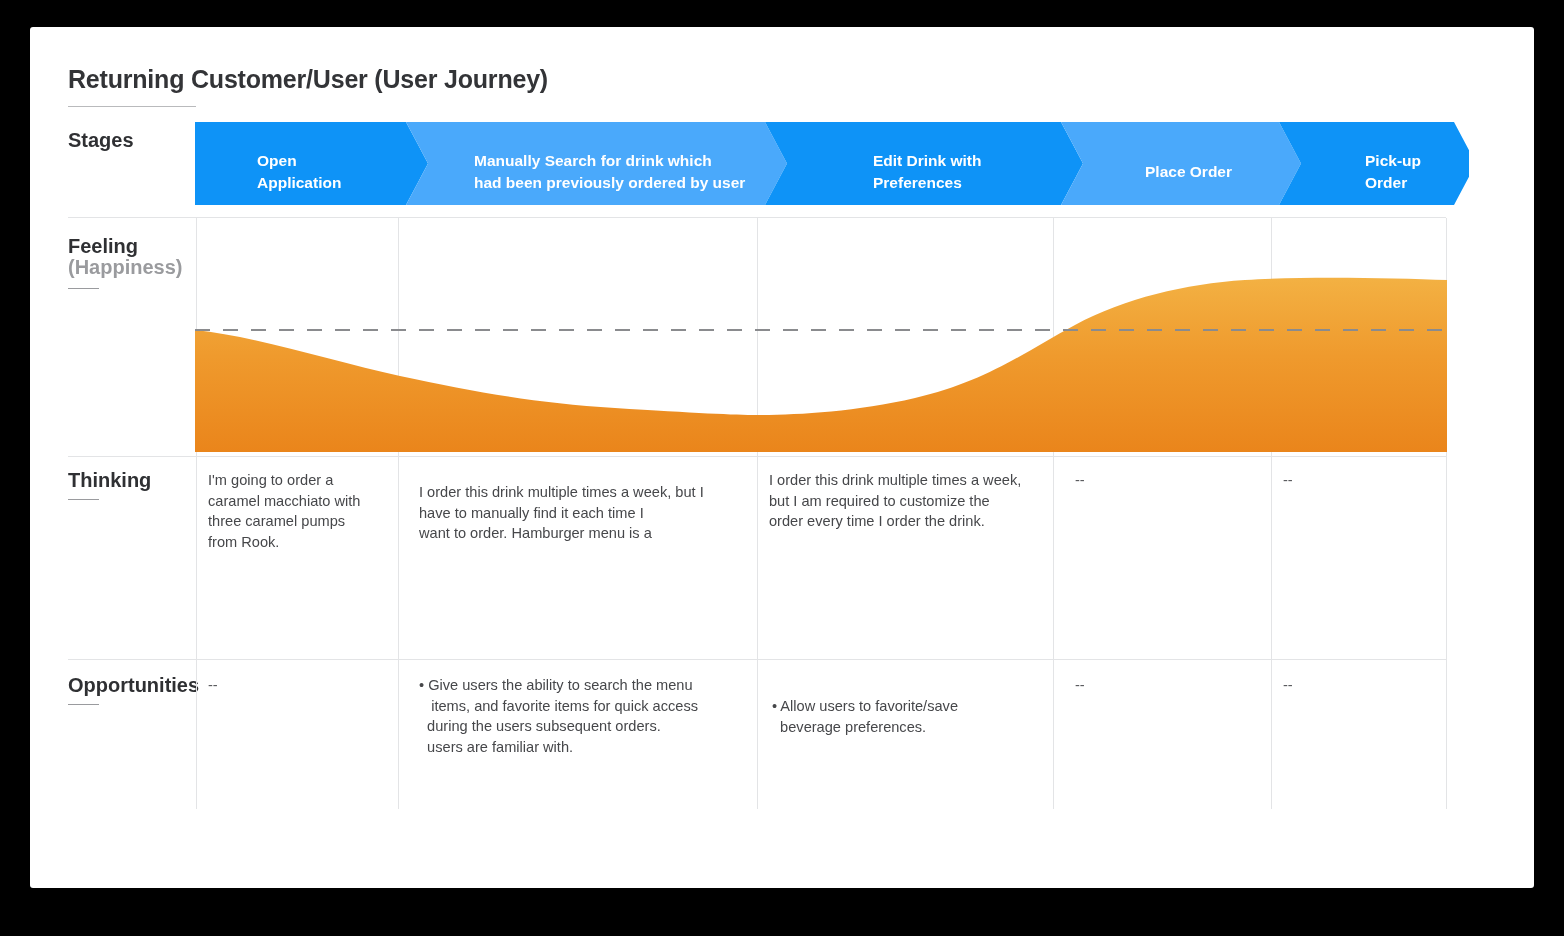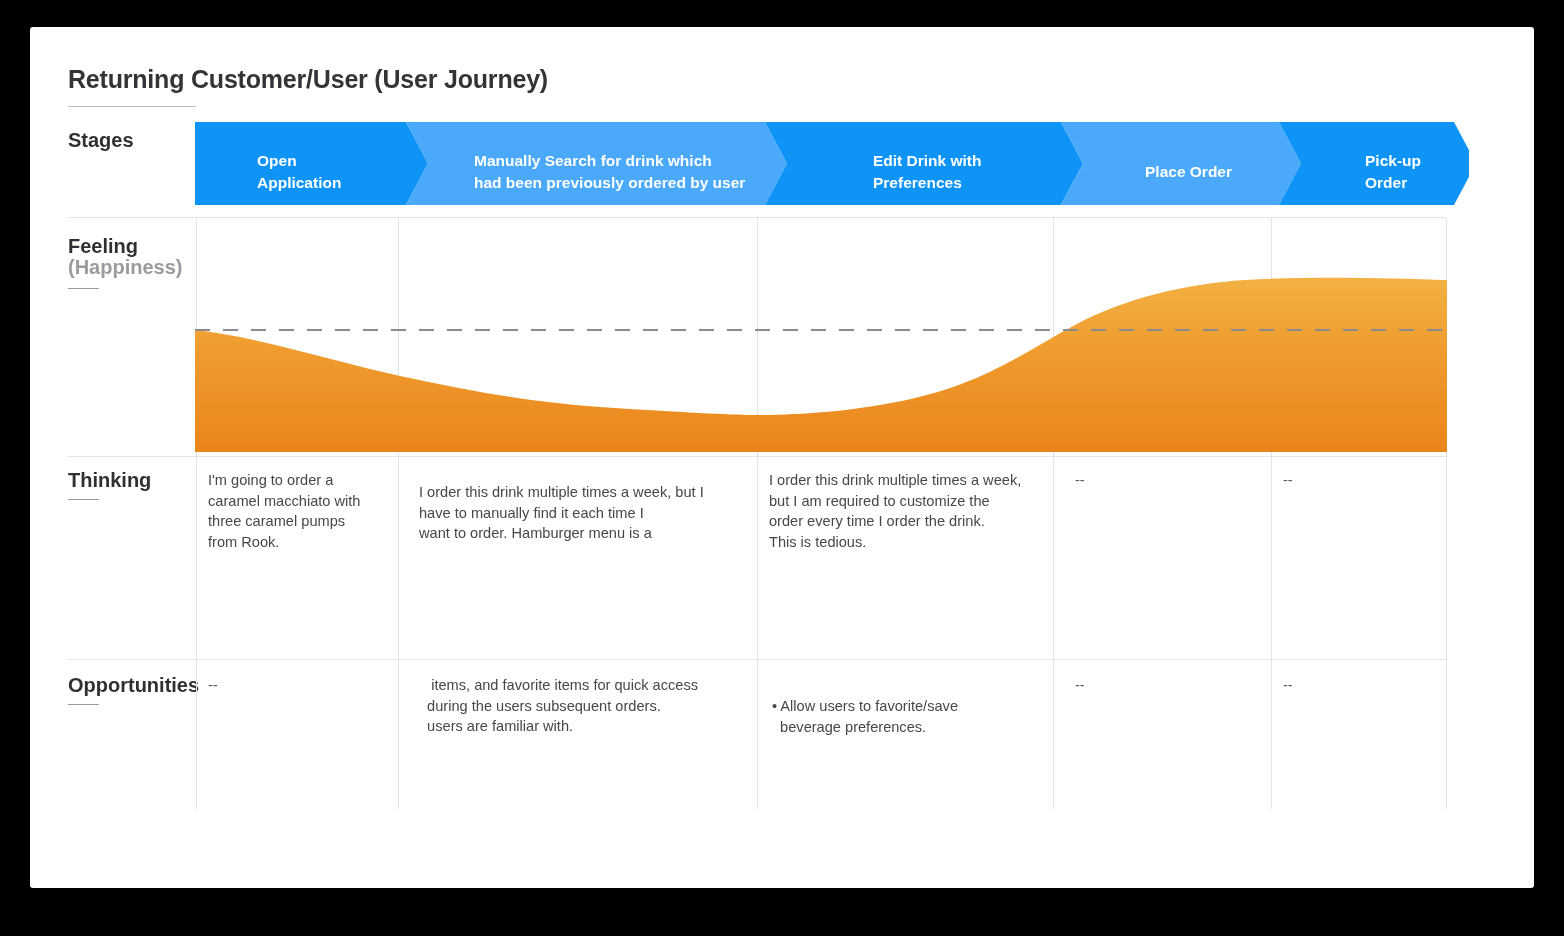--- a/index.html
+++ b/index.html
@@ -218,33 +218,33 @@
   </div>
   <div class="cell" style="left:389px; top:455px; width:350px;">
     <span class="line">I order this drink multiple times a week, but I</span>
     <span class="line">have to manually find it each time I</span>
     <span class="line">want to order. Hamburger menu is a</span>
   </div>
   <div class="cell" style="left:739px; top:443px; width:290px;">
     <span class="line">I order this drink multiple times a week,</span>
     <span class="line">but I am required to customize the</span>
     <span class="line">order every time I order the drink.</span>
-    <span class="line">This is tedious.</span>
   </div>
   <div class="cell dash" style="left:1045px; top:443px;">
     <span class="line">--</span>
   </div>
   <div class="cell dash" style="left:1253px; top:443px;">
     <span class="line">--</span>
   </div>
 
   <div class="cell dash" style="left:178px; top:648px;">
     <span class="line">--</span>
   </div>
   <div class="cell" style="left:389px; top:648px; width:330px;">
+    <span class="bullet-item">• Give users the ability to search the menu</span>
     <span class="bullet-item">   items, and favorite items for quick access</span>
     <span class="bullet-item">  during the users subsequent orders.</span>
     <span class="bullet-item">  users are familiar with.</span>
   </div>
   <div class="cell" style="left:742px; top:648px; width:270px;margin-top:21px;">
     <span class="bullet-item">• Allow users to favorite/save</span>
     <span class="bullet-item">  beverage preferences.</span>
   </div>
   <div class="cell dash" style="left:1045px; top:648px;">
     <span class="line">--</span>

